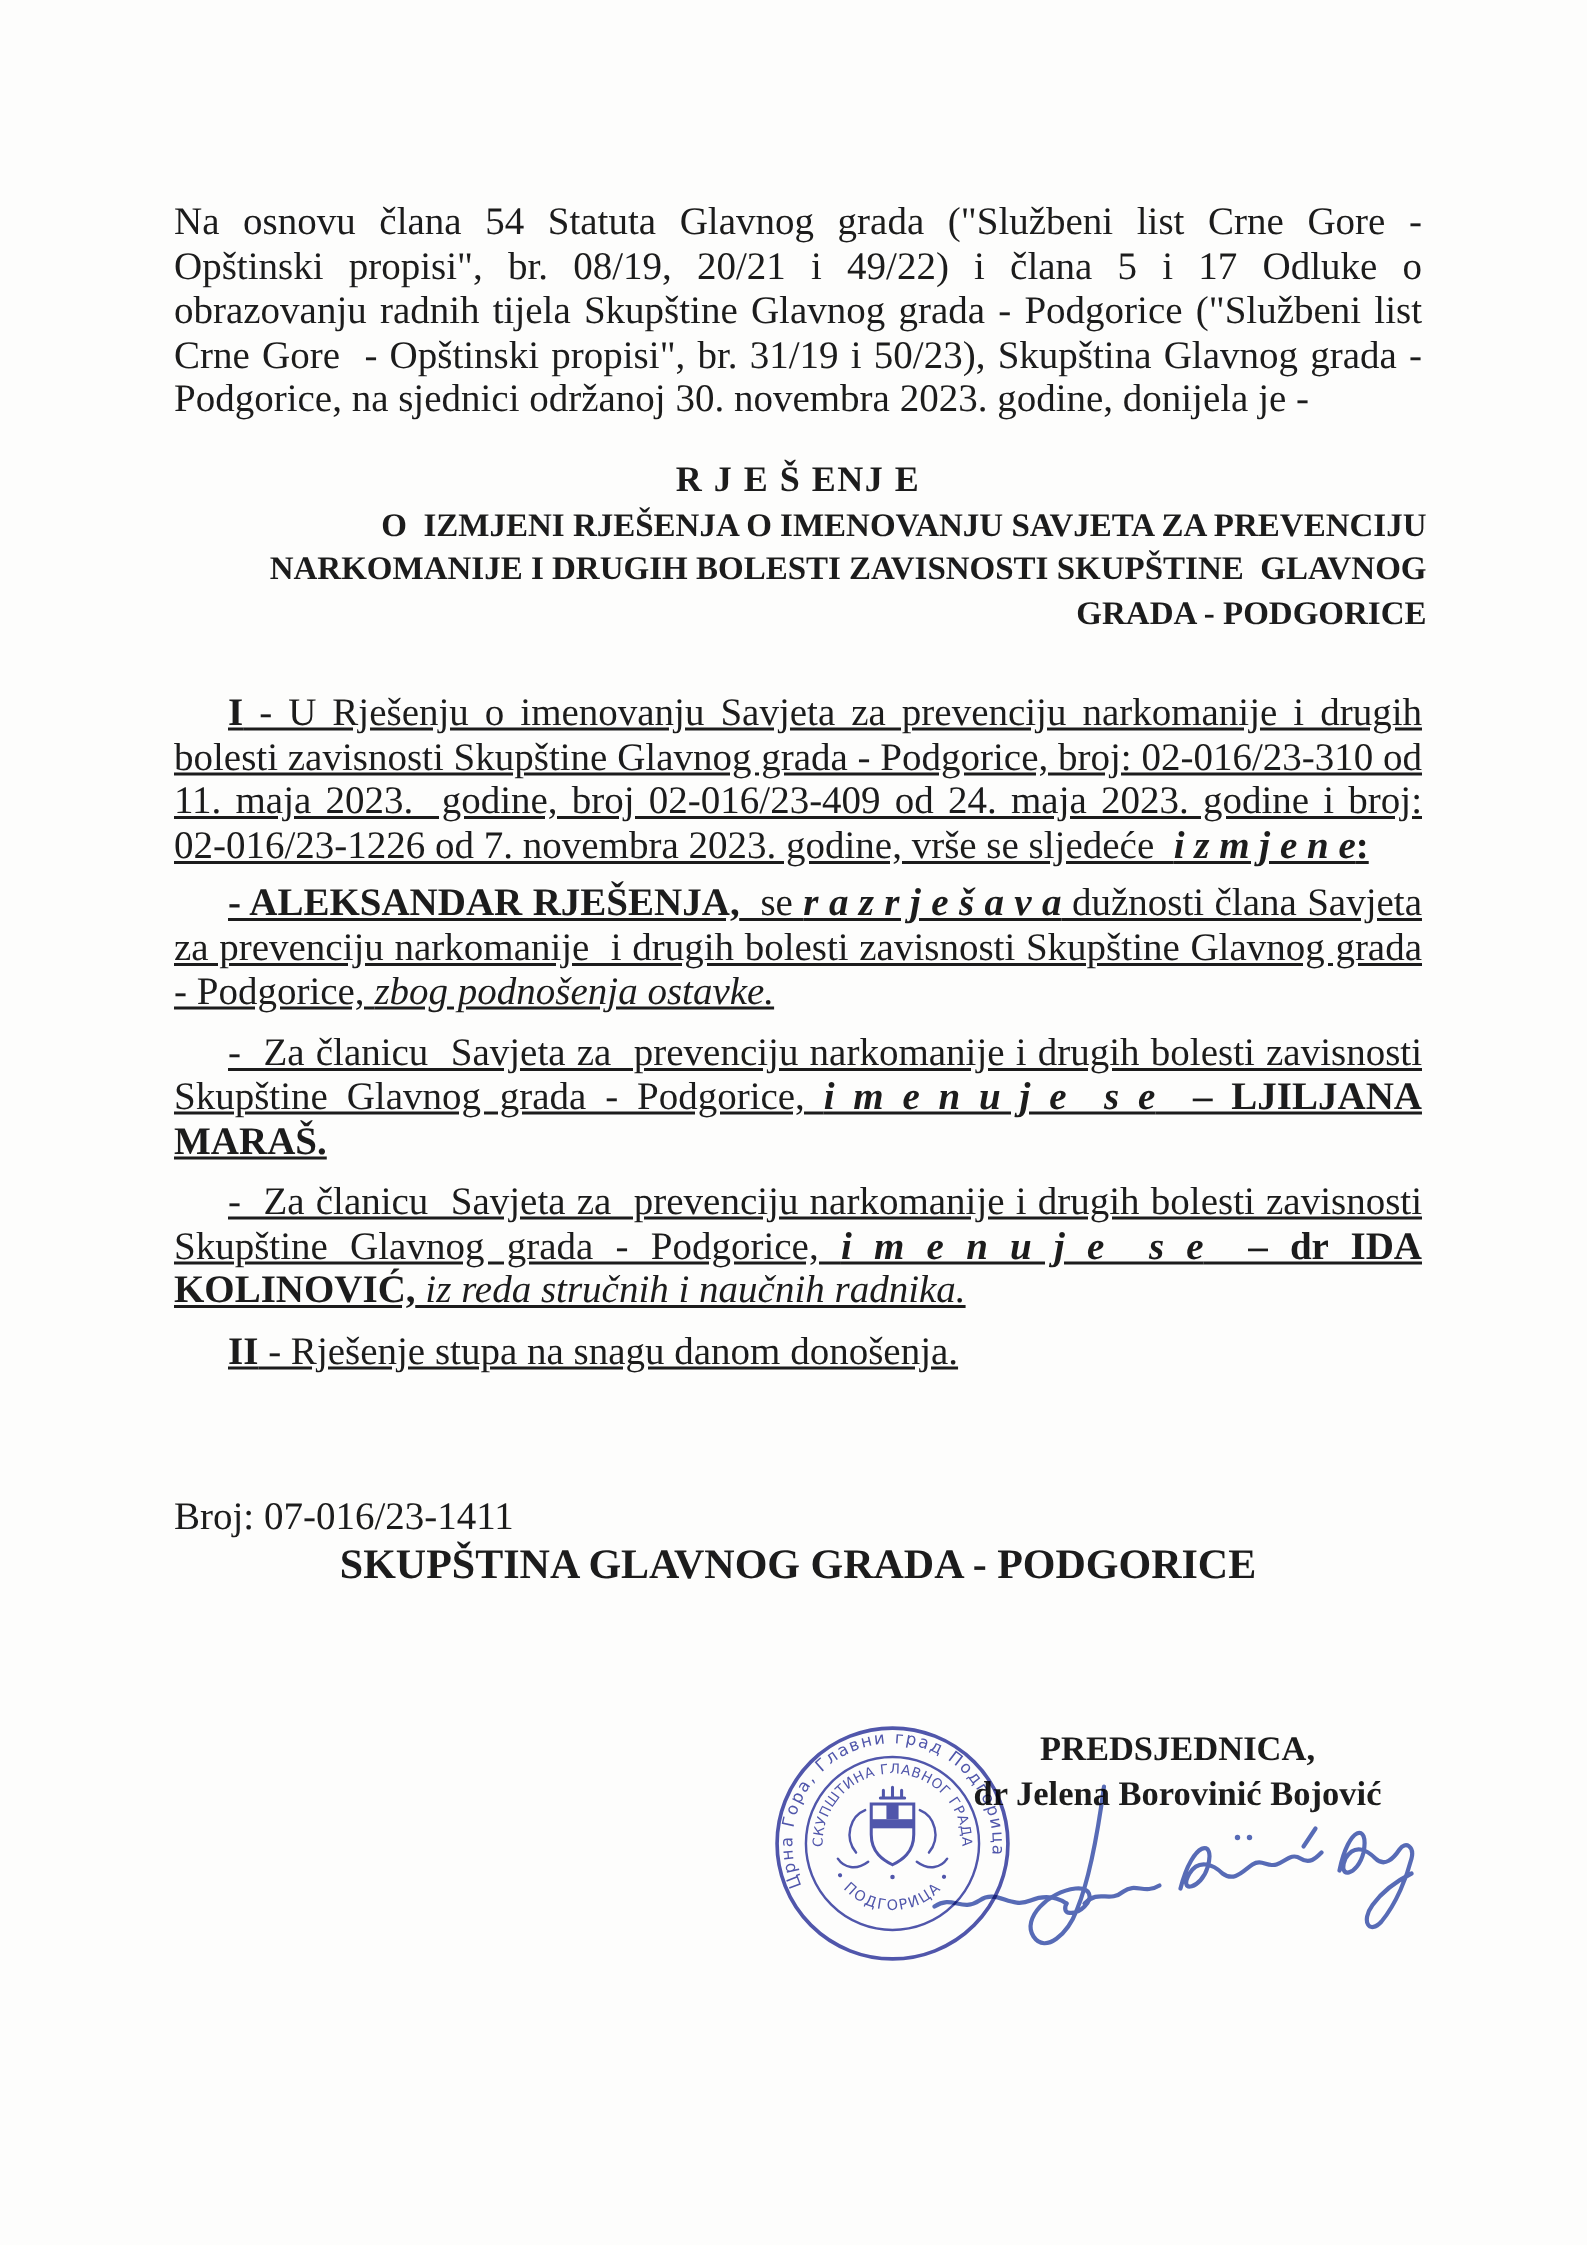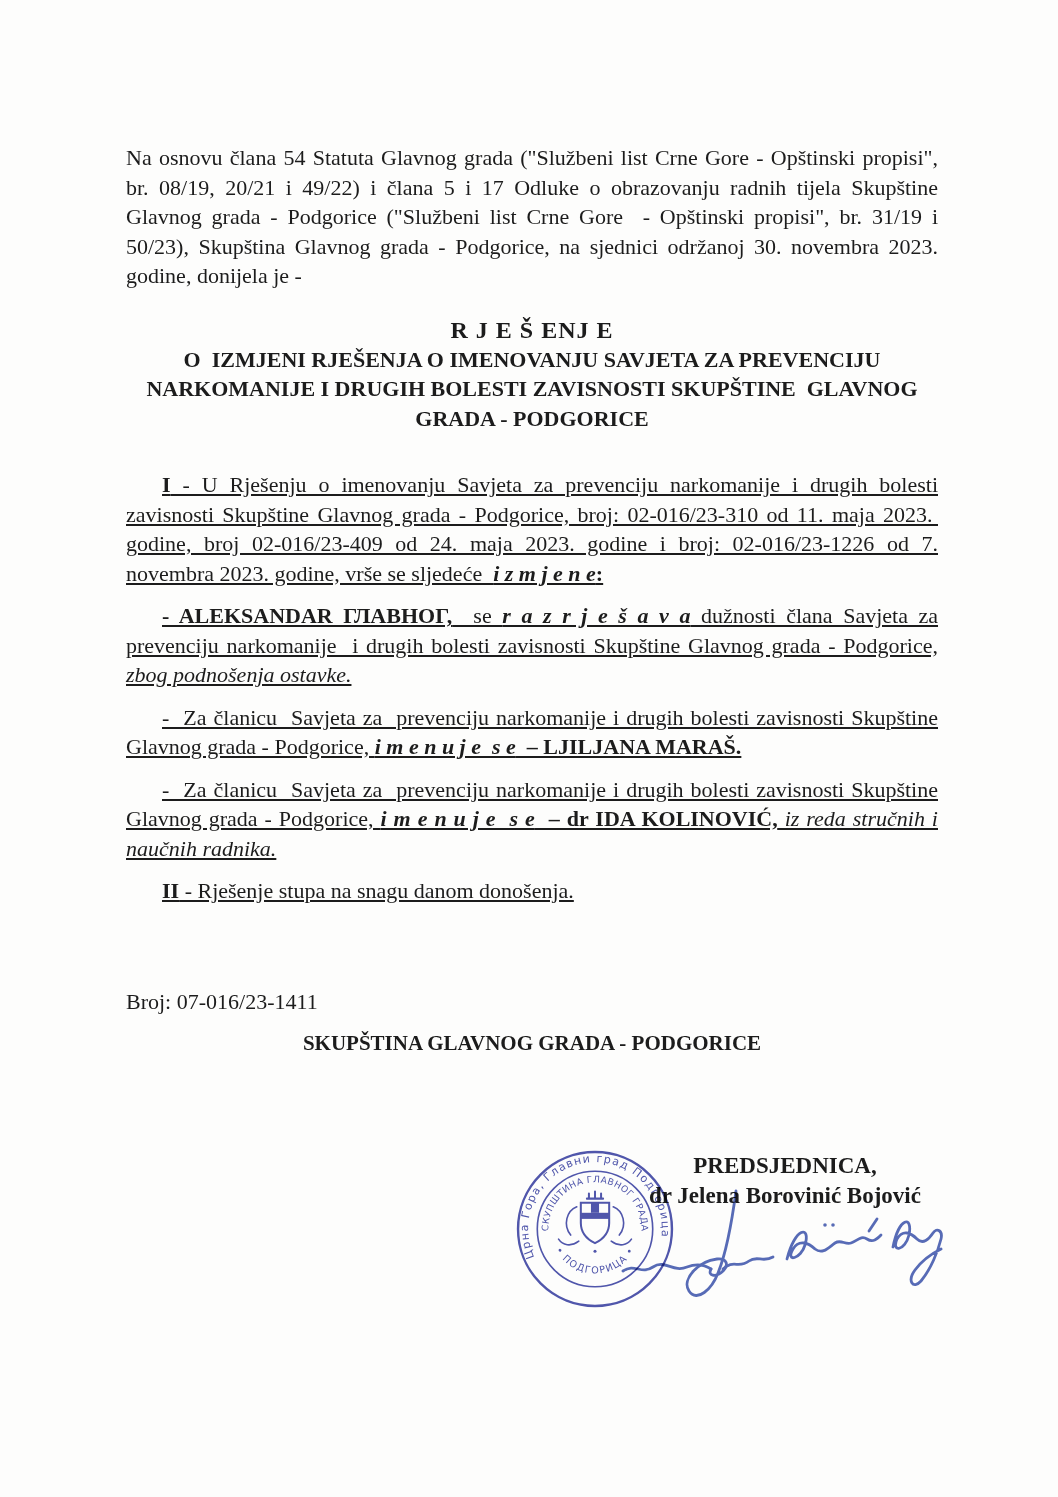--- a/index.html
+++ b/index.html
@@ -10,39 +10,39 @@
     background:#fdfdfc;
     color:#1c1c1c;
     font-family:"Liberation Serif","DejaVu Serif",serif;
     overflow:hidden;
   }
   .content {
     position:absolute;
     left:113px; top:130px; width:838px;
   }
   .p {
-    margin:13px;
-    font-size:22px;
+    margin:3px;
+    font-size:26px;
     line-height:29.5px;
     text-align:justify;
   }
   .ind { text-indent:36px;text-decoration:underline; }
   .b, .p .b { font-weight:bold; }
   .i, .p .i { font-style:italic; }
   .mb-intro   { margin-bottom:25px; }
   .heading    { margin:0 0 37px 0; text-align:center; font-weight:bold; }
   .h1 { font-size:24px; line-height:29px; letter-spacing:1px; }
-  .h2 { font-size:22px; line-height:29.5px; white-space:pre-line; }
+  .h2 { font-size:22px; line-height:29.5px; white-space:pre-line;text-align:right; }
   .mb-i   { margin-bottom:9px;  }
   .mb-a   { margin-bottom:11px; }
   .mb-ii  { margin-bottom:81px; }
   .ref    { text-align:left; }
   .mb-ref { margin-bottom:26px; }
   .issuer {
-    text-align:center; font-weight:bold; font-size:21px; line-height:29.5px;
+    text-align:center; font-weight:bold; font-size:28px; line-height:29.5px;
   }
   .sig-block {
     position:absolute;
     left:620px; top:1151px; width:330px;
     text-align:center; font-weight:bold;
     font-size:23px; line-height:29.5px;
     z-index:2;
   }
   .stamp {
     position:absolute; left:514px; top:1148px;
@@ -74,21 +74,21 @@
 
     <div class="heading">
       <div class="h1">R J E Š ENJ E</div>
       <div class="h2">O&nbsp; IZMJENI RJEŠENJA O IMENOVANJU SAVJETA ZA PREVENCIJU
 NARKOMANIJE I DRUGIH BOLESTI ZAVISNOSTI SKUPŠTINE&nbsp; GLAVNOG
 GRADA - PODGORICE</div>
     </div>
 
     <p class="p ind mb-i"><span class="b">I</span><span> - U Rješenju o imenovanju Savjeta za prevenciju narkomanije i drugih bolesti zavisnosti Skupštine Glavnog grada - Podgorice, broj: 02-016/23-310 od 11. maja 2023.&nbsp; godine, broj 02-016/23-409 od 24. maja 2023. godine i broj: 02-016/23-1226 od 7. novembra 2023. godine, vrše se sljedeće&nbsp; </span><span class="b i">i z m j e n e</span><span class="b">:</span></p>
 
-    <p class="p ind mb-a"><span class="b">- ALEKSANDAR ГЛАВНОГ,</span><span>&nbsp; se </span><span class="b i">r a z r j e š a v a</span><span> dužnosti člana Savjeta za prevenciju narkomanije&nbsp; i drugih bolesti zavisnosti Skupštine Glavnog grada - Podgorice, </span><span class="i">zbog podnošenja ostavke.</span></p>
+    <p class="p ind mb-a"><span class="b">- ALEKSANDAR RJEŠENJA,</span><span>&nbsp; se </span><span class="b i">r a z r j e š a v a</span><span> dužnosti člana Savjeta za prevenciju narkomanije&nbsp; i drugih bolesti zavisnosti Skupštine Glavnog grada - Podgorice, </span><span class="i">zbog podnošenja ostavke.</span></p>
 
     <p class="p ind mb-a"><span>-&nbsp; Za članicu&nbsp; Savjeta za&nbsp; prevenciju narkomanije i drugih bolesti zavisnosti Skupštine Glavnog grada - Podgorice, </span><span class="b i">i m e n u j e&nbsp; s e</span><span class="b">&nbsp; – LJILJANA MARAŠ.</span></p>
 
     <p class="p ind mb-a"><span>-&nbsp; Za članicu&nbsp; Savjeta za&nbsp; prevenciju narkomanije i drugih bolesti zavisnosti Skupštine Glavnog grada - Podgorice, </span><span class="b i">i m e n u j e&nbsp; s e</span><span class="b">&nbsp; – dr IDA KOLINOVIĆ,</span><span class="i"> iz reda stručnih i naučnih radnika.</span></p>
 
     <p class="p ind mb-ii"><span class="b">II</span><span> - Rješenje stupa na snagu danom donošenja.</span></p>
 
     <p class="p ref">Broj: 07-016/23-1411</p>
 
     <div class="issuer">SKUPŠTINA GLAVNOG GRADA - PODGORICE</div>

